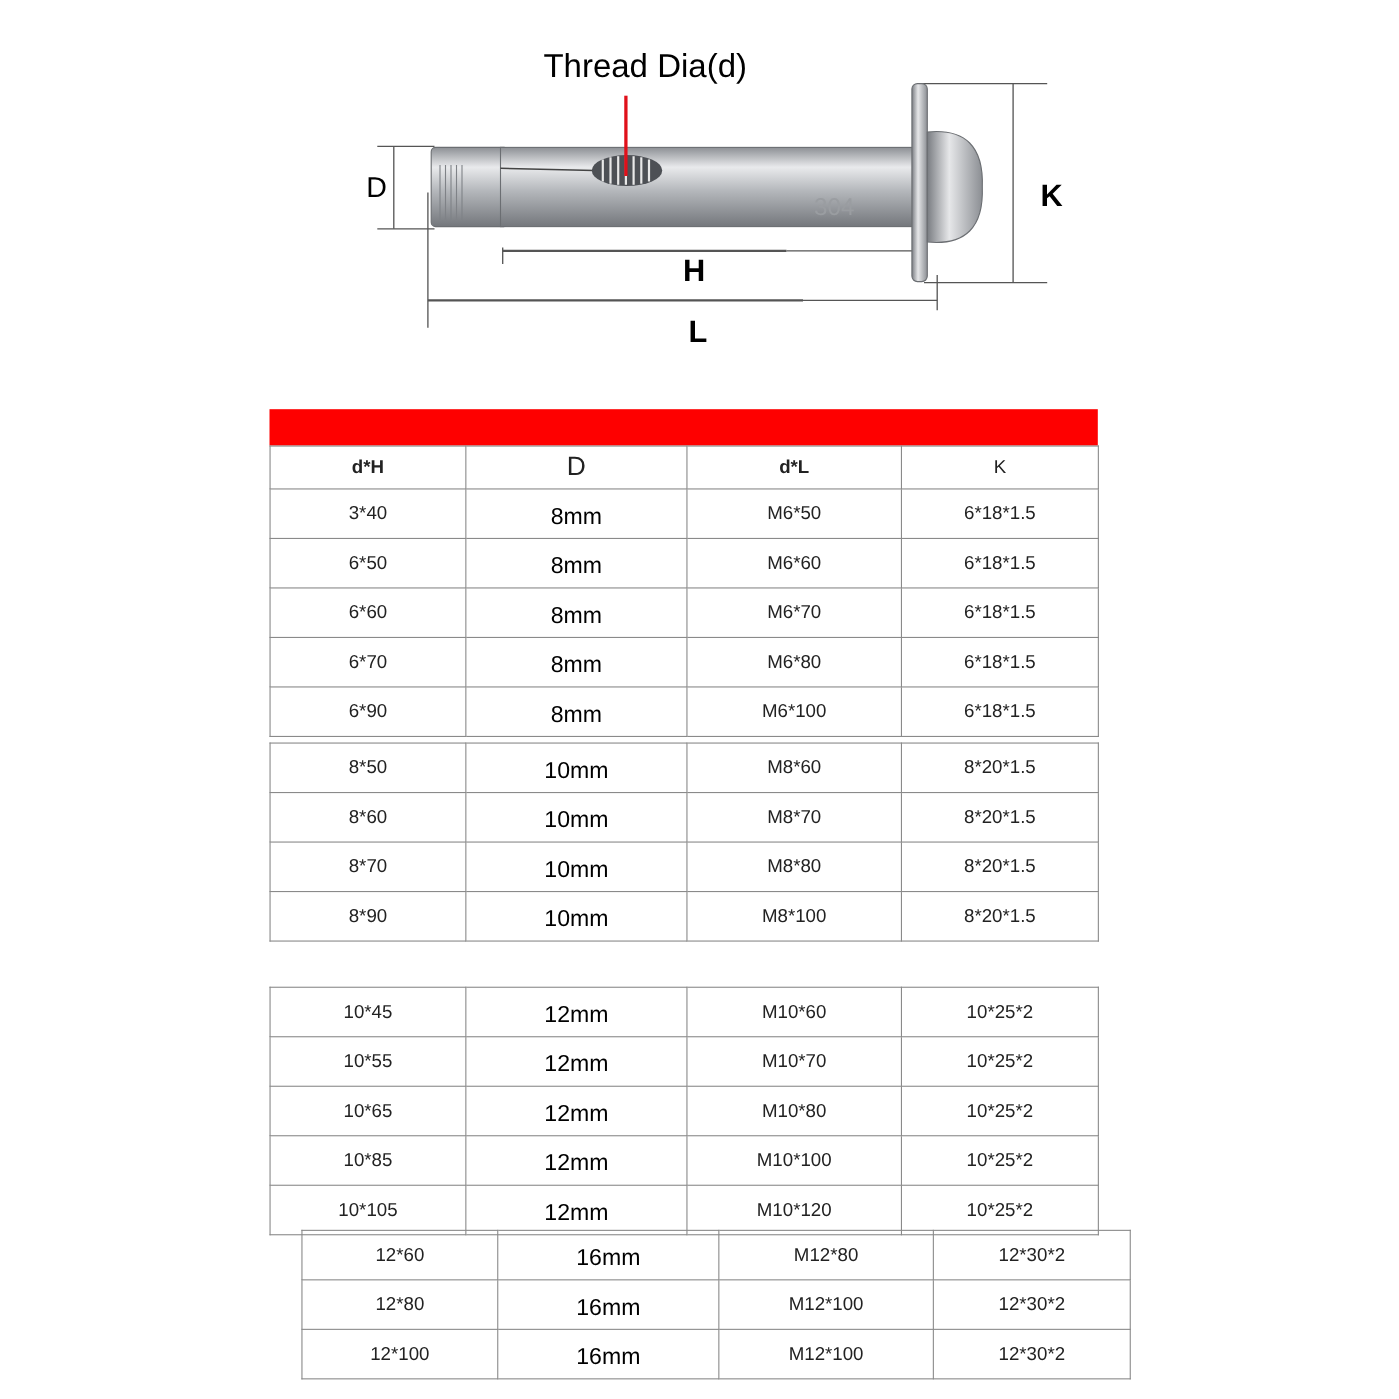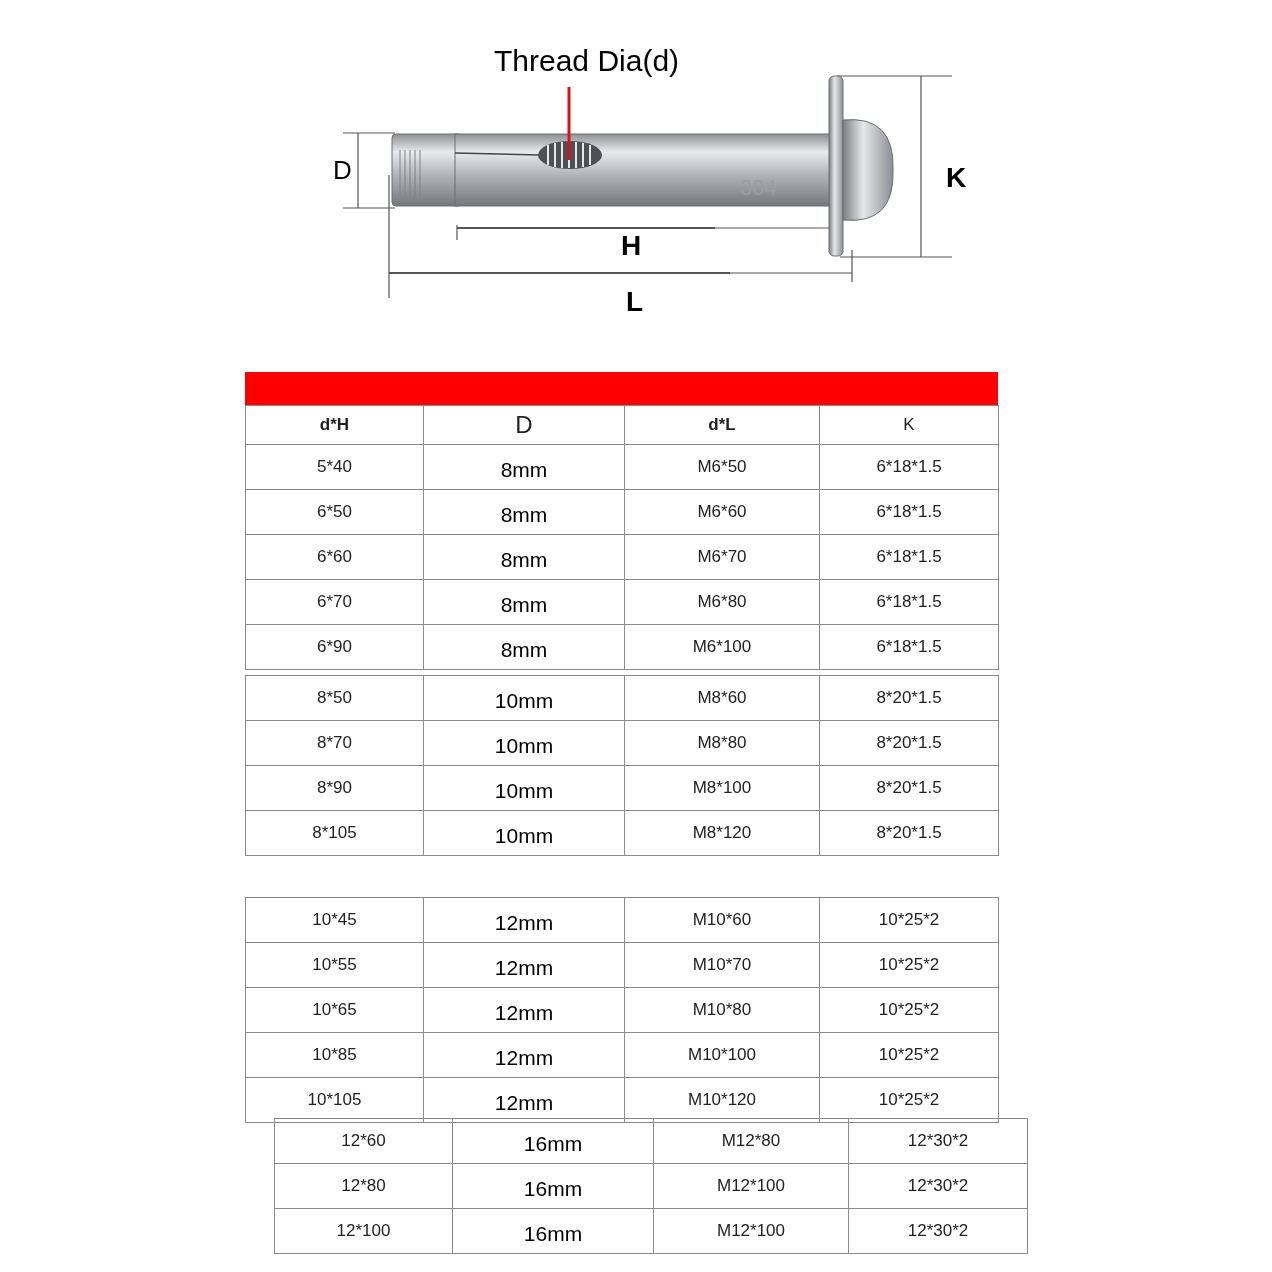--- a/index.html
+++ b/index.html
@@ -103,21 +103,21 @@
       <col class="c4">
     </colgroup>
   <tbody>
       <tr class="hdr">
     <td>d*H</td>
     <td style="font-size:24px;font-weight:normal">D</td>
     <td>d*L</td>
     <td style="font-weight:normal">K</td>
   </tr>
   <tr>
-        <td>5*40</td>
+        <td>3*40</td>
         <td class="dcol">8mm</td>
         <td>M6*50</td>
         <td>6*18*1.5</td>
       </tr>
   <tr>
         <td>6*50</td>
         <td class="dcol">8mm</td>
         <td>M6*60</td>
         <td>6*18*1.5</td>
       </tr>
@@ -150,35 +150,35 @@
       <col class="c4">
     </colgroup>
   <tbody>
       <tr>
         <td>8*50</td>
         <td class="dcol">10mm</td>
         <td>M8*60</td>
         <td>8*20*1.5</td>
       </tr>
   <tr>
+        <td>8*60</td>
+        <td class="dcol">10mm</td>
+        <td>M8*70</td>
+        <td>8*20*1.5</td>
+      </tr>
+  <tr>
         <td>8*70</td>
         <td class="dcol">10mm</td>
         <td>M8*80</td>
         <td>8*20*1.5</td>
       </tr>
   <tr>
         <td>8*90</td>
         <td class="dcol">10mm</td>
         <td>M8*100</td>
-        <td>8*20*1.5</td>
-      </tr>
-  <tr>
-        <td>8*105</td>
-        <td class="dcol">10mm</td>
-        <td>M8*120</td>
         <td>8*20*1.5</td>
       </tr>
 </tbody>
   </table>
 
 <table class="spec t2">
   <colgroup>
       <col class="c1">
       <col class="c2">
       <col class="c3">

